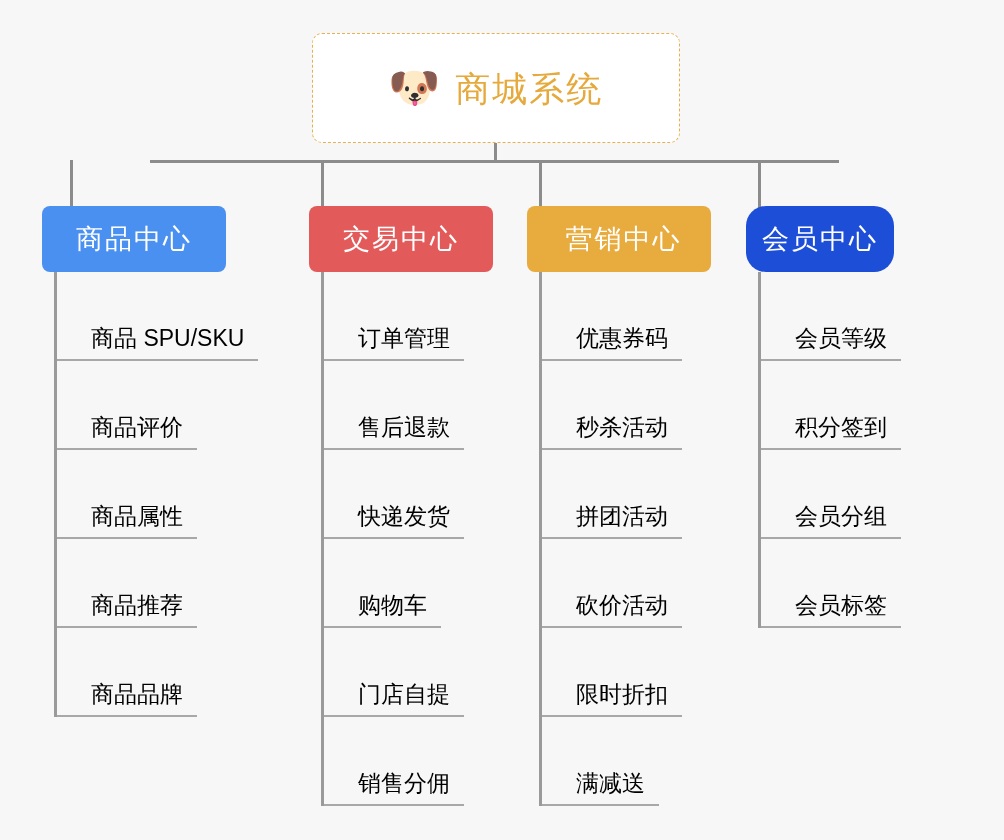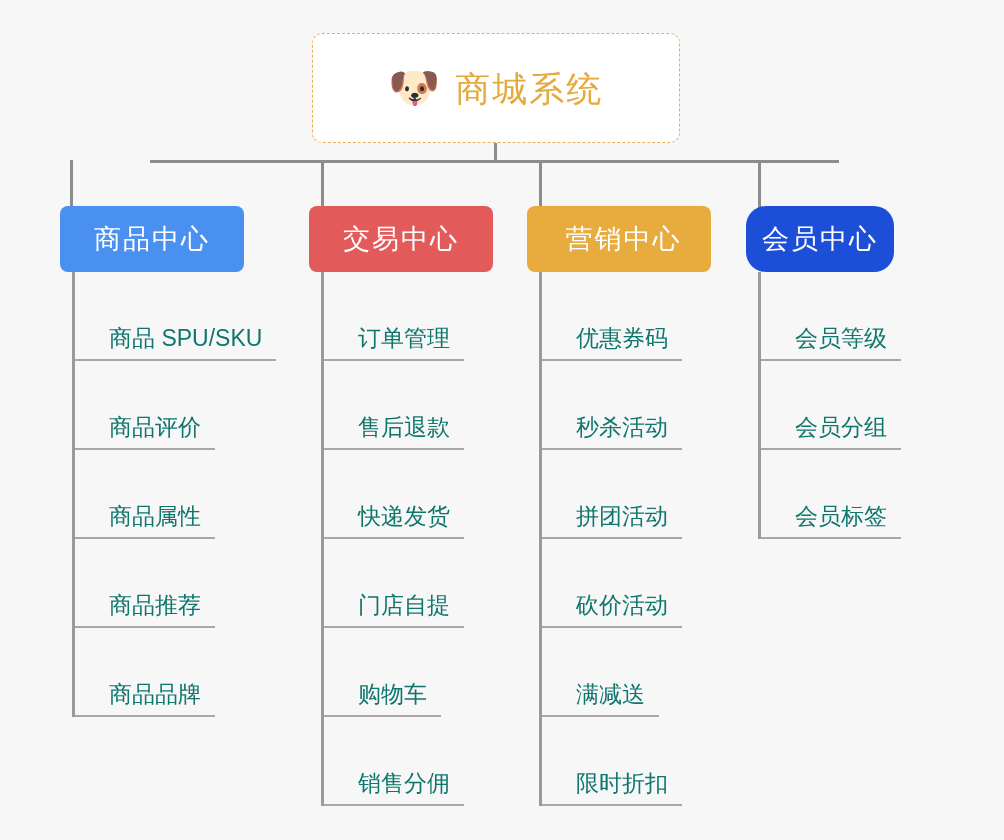--- a/index.html
+++ b/index.html
@@ -101,21 +101,21 @@
     height: 89px;
     display: flex;
     align-items: flex-end;
     box-sizing: border-box;
   }
   .leaf-inner {
     display: inline-block;
     border-bottom: 2px solid #a8a8a8;
     padding: 0 14px 6px 34px;
     font-size: 23px;
-    color: #0f766e;
+    color: #000000;
     white-space: nowrap;
     line-height: 1.25;
   }
 </style>
 </head>
 <body>
 
 <div id="mindmap">
 
   <div class="root-node">
@@ -126,21 +126,21 @@
   <div class="conn conn-stem"></div>
   <div class="conn conn-bar"></div>
   <div id="drops">
       <div class="conn conn-drop" style="left: 70px;"></div>
       <div class="conn conn-drop" style="left: 321px;"></div>
       <div class="conn conn-drop" style="left: 539px;"></div>
       <div class="conn conn-drop" style="left: 758px;"></div>
     </div>
 
   <div id="columns-host">
-      <div class="column" style="left: 60px; width: 184px;">
+      <div class="column" style="left: 42px; width: 184px;">
         <div class="cat-box" style="background: rgb(74, 144, 240); width: 184px;">商品中心</div>
         <div class="leaf-list">
           <div class="leaf-item">
             <span class="leaf-inner">商品 SPU/SKU</span>
           </div>
           <div class="leaf-item">
             <span class="leaf-inner">商品评价</span>
           </div>
           <div class="leaf-item">
             <span class="leaf-inner">商品属性</span>
@@ -159,24 +159,24 @@
           <div class="leaf-item">
             <span class="leaf-inner">订单管理</span>
           </div>
           <div class="leaf-item">
             <span class="leaf-inner">售后退款</span>
           </div>
           <div class="leaf-item">
             <span class="leaf-inner">快递发货</span>
           </div>
           <div class="leaf-item">
+            <span class="leaf-inner">购物车</span>
+          </div>
+          <div class="leaf-item">
             <span class="leaf-inner">门店自提</span>
-          </div>
-          <div class="leaf-item">
-            <span class="leaf-inner">购物车</span>
           </div>
           <div class="leaf-item">
             <span class="leaf-inner">销售分佣</span>
           </div>
         </div>
       </div>
       <div class="column" style="left: 527px; width: 184px;">
         <div class="cat-box" style="background: rgb(232, 171, 62); width: 184px; padding-left: 9px;">营销中心</div>
         <div class="leaf-list">
           <div class="leaf-item">
@@ -185,34 +185,37 @@
           <div class="leaf-item">
             <span class="leaf-inner">秒杀活动</span>
           </div>
           <div class="leaf-item">
             <span class="leaf-inner">拼团活动</span>
           </div>
           <div class="leaf-item">
             <span class="leaf-inner">砍价活动</span>
           </div>
           <div class="leaf-item">
+            <span class="leaf-inner">限时折扣</span>
+          </div>
+          <div class="leaf-item">
             <span class="leaf-inner">满减送</span>
-          </div>
-          <div class="leaf-item">
-            <span class="leaf-inner">限时折扣</span>
           </div>
         </div>
       </div>
       <div class="column" style="left: 746px; width: 184px;">
         <div class="cat-box" style="background: #1d4ed8; width: 148px; border-radius: 20px;">会员中心</div>
         <div class="leaf-list">
           <div class="leaf-item">
             <span class="leaf-inner">会员等级</span>
           </div>
           <div class="leaf-item">
+            <span class="leaf-inner">积分签到</span>
+          </div>
+          <div class="leaf-item">
             <span class="leaf-inner">会员分组</span>
           </div>
           <div class="leaf-item">
             <span class="leaf-inner">会员标签</span>
           </div>
         </div>
       </div>
     </div>
 
 </div>

